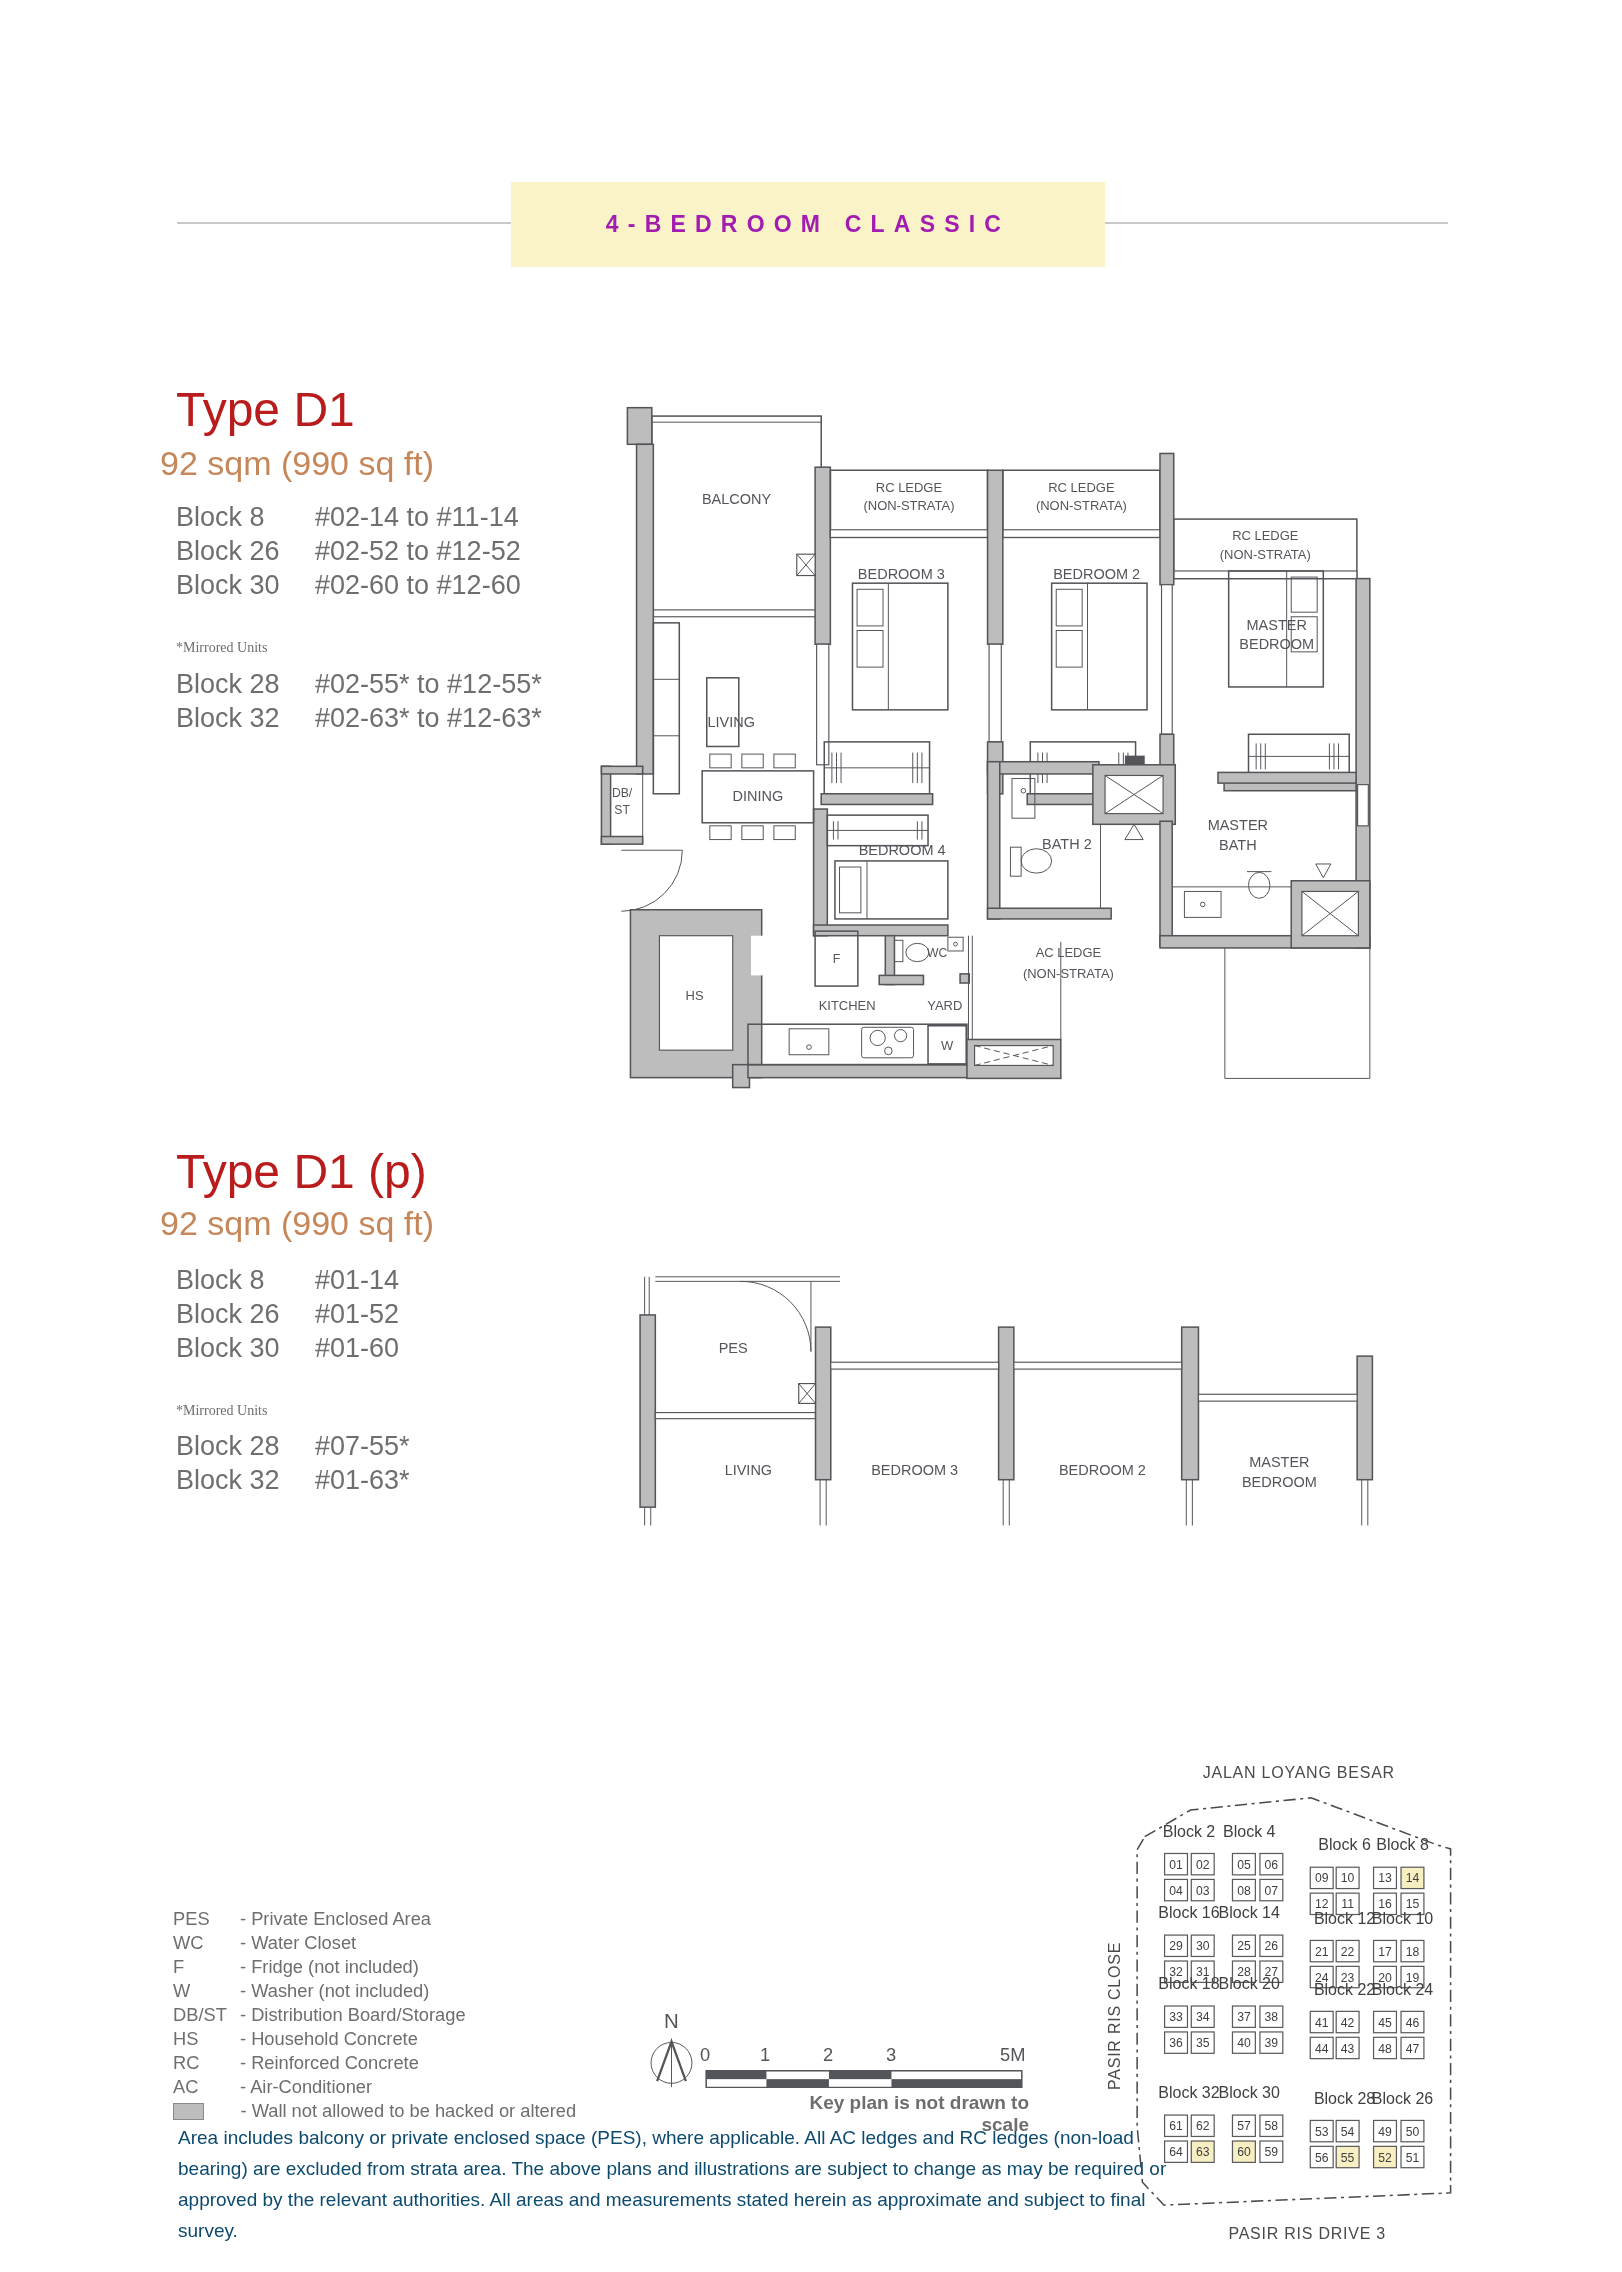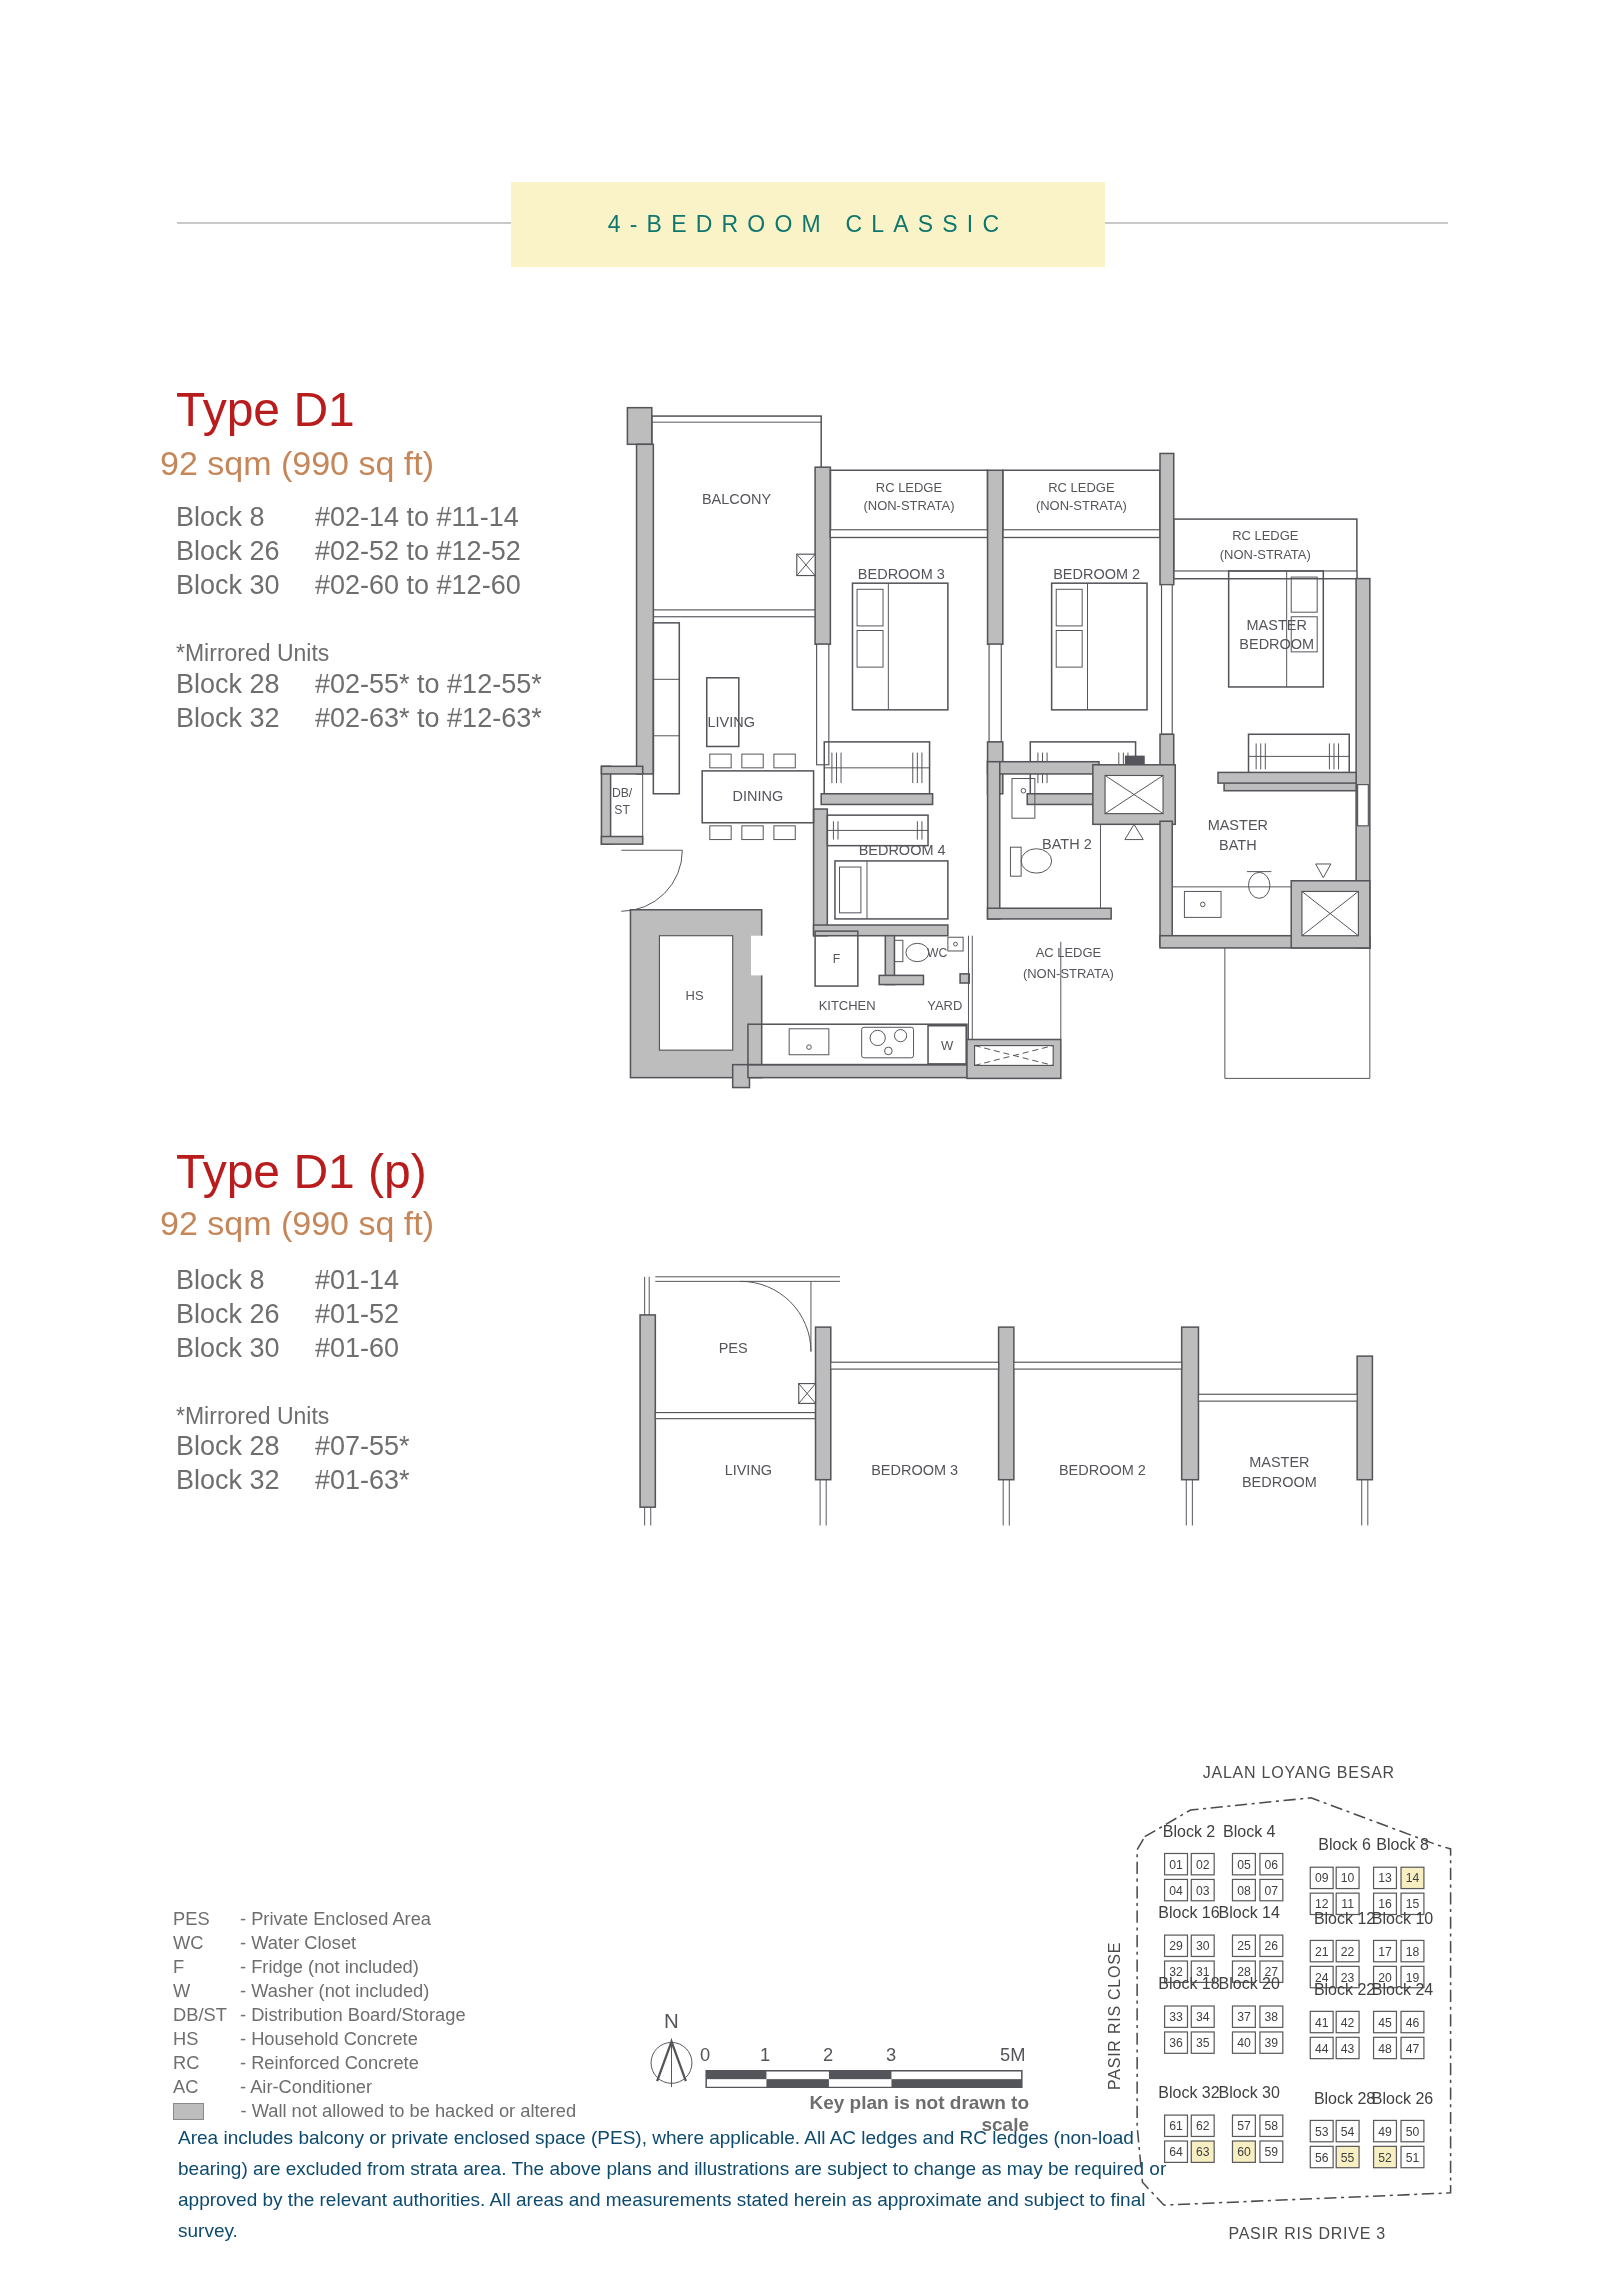--- a/index.html
+++ b/index.html
@@ -1,27 +1,27 @@
 <!DOCTYPE html>
 <html style="font-size:12.2px"><head>
 <meta charset="utf-8">
 <style>
   html,body{margin:0;padding:0;background:#fff;}
   .page{position:relative;width:1623px;height:2273px;background:#ffffff;overflow:hidden;
         font-family:"Liberation Sans",sans-serif;}
   .rule{position:absolute;left:177px;top:222px;width:1271px;height:1.5px;background:#c9c9c9;}
   .banner{position:absolute;left:511px;top:182px;width:594px;height:85px;background:#faf3c8;
           display:flex;align-items:center;justify-content:center;}
-  .banner span{font-size:23px;letter-spacing:9.2px;color:#0f766e;}
+  .banner span{font-size:23px;letter-spacing:9.2px;color:#a21caf;font-weight:bold;}
   .sec-title{position:absolute;left:176px;color:#b91c1c;font-size:48px;font-weight:400;white-space:nowrap;text-align:right;}
   .sec-area{position:absolute;left:160px;color:#c5875a;font-size:34px;font-weight:400;white-space:nowrap;}
   .blocklist{position:absolute;left:176px;color:#6e6e6e;font-size:27px;}
   .blocklist .row{display:flex;height:34px;align-items:center;}
   .blocklist .b{width:139px;}
-  .mnote{position:absolute;left:176px;color:#6e6e6e;font-size:23px;}
+  .mnote{position:absolute;left:176px;color:#6e6e6e;font-size:14px;font-family:Liberation Serif, serif;}
   .legend{position:absolute;left:173px;top:1907px;color:#6e6e6e;font-size:18.3px;}
   .legend .lrow{display:flex;height:24px;align-items:center;}
   .legend .abbr{width:67px;}
   .legend .sw{width:30.5px;height:17px;background:#bdbdbd;border:1.5px solid #8a8a8a;margin-right:37px;box-sizing:border-box;}
   .disclaimer{position:absolute;left:178px;top:2122px;width:992px;color:#0c4a6e;
               font-size:19px;line-height:31px;}
   .kpnote{position:absolute;left:794px;top:2092px;width:235px;text-align:right;color:#6e6e6e;font-size:19px;font-weight:bold;}
   .ticks span{position:absolute;top:2044px;color:#54555a;font-size:18.3px;}
   svg text{font-family:"Liberation Sans",sans-serif;fill:#54555a;}
   .lbl{font-size:19px;text-anchor:middle;}

